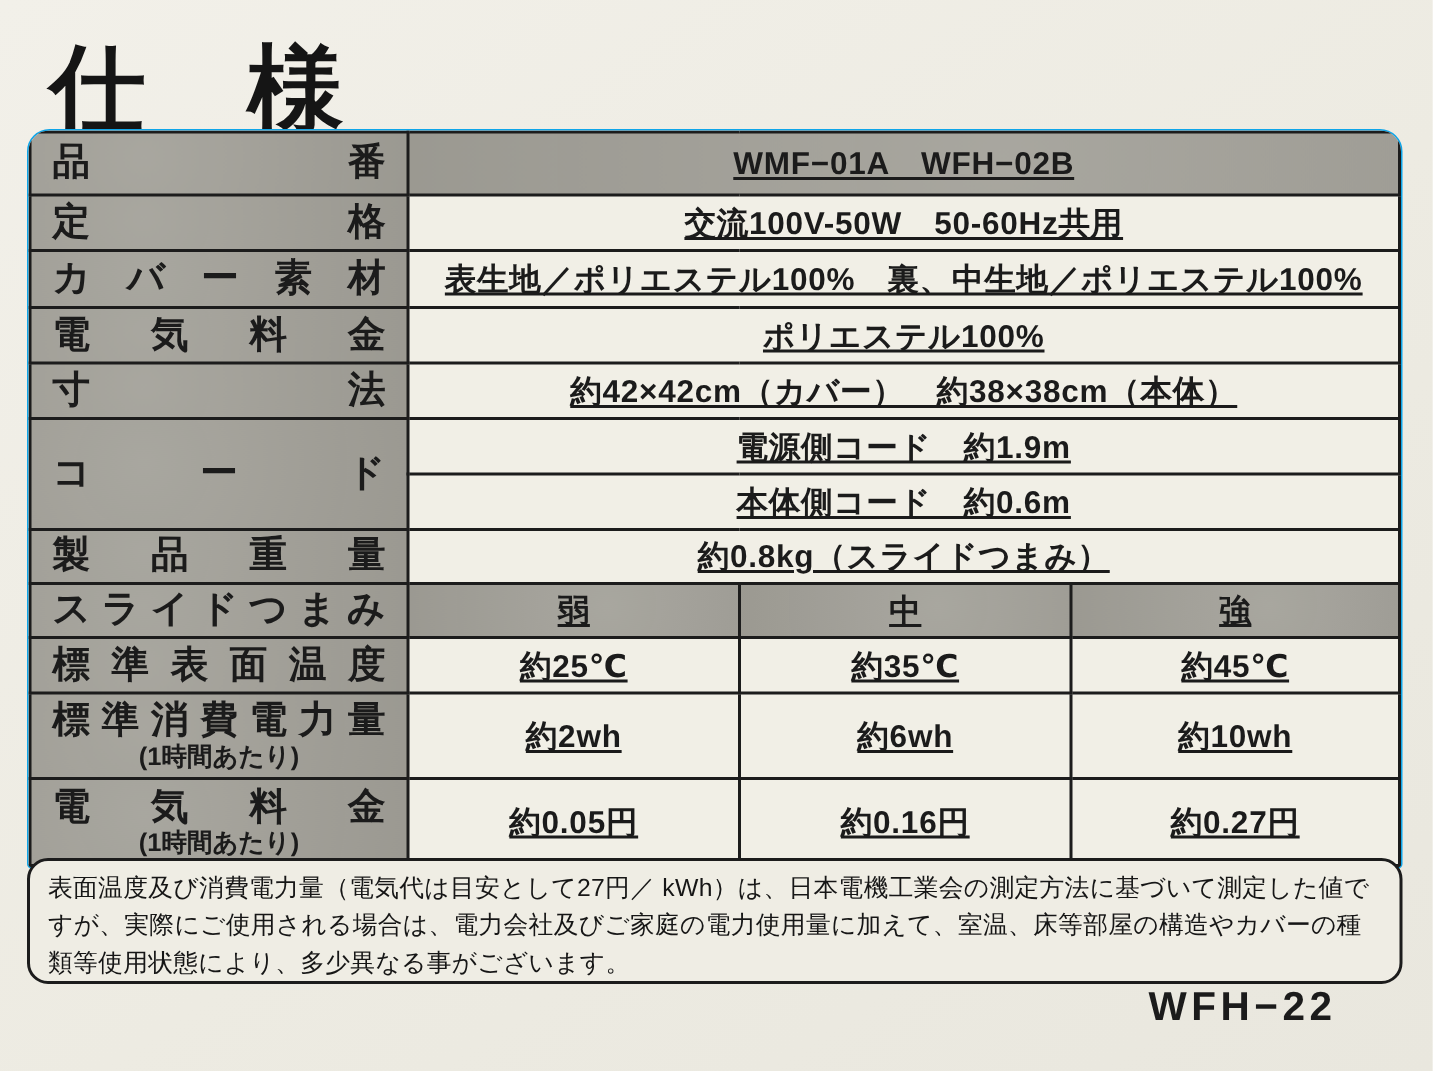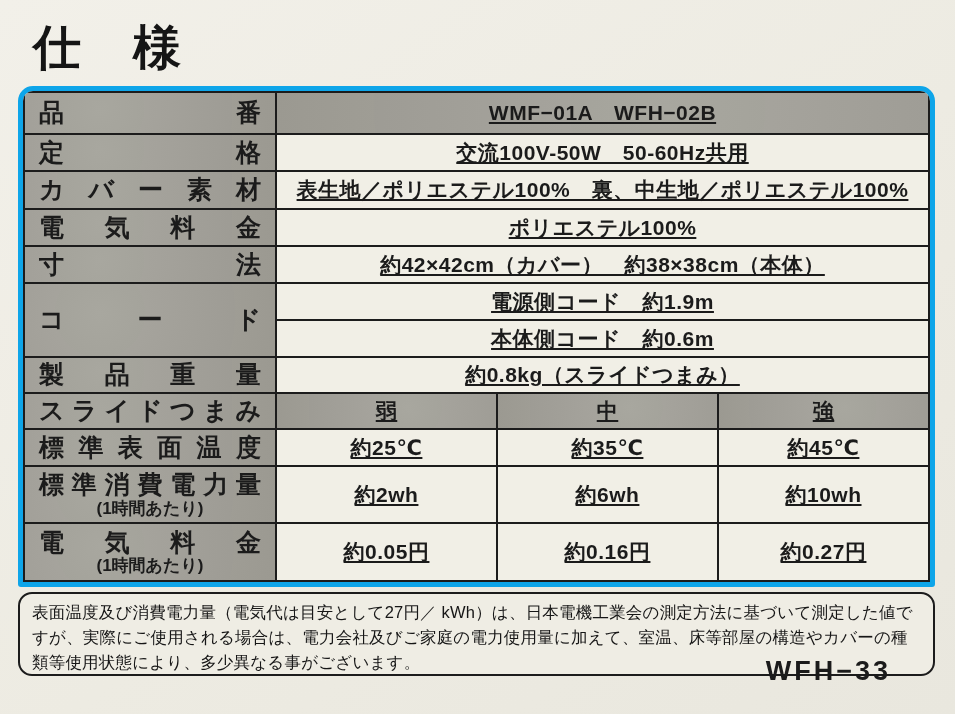--- a/index.html
+++ b/index.html
@@ -7,27 +7,27 @@
     width:955px;height:714px;overflow:hidden;position:relative;
     background:linear-gradient(145deg,#f2f0e9 0%,#edebe2 55%,#e9e7de 100%);
     font-family:"Liberation Sans","DejaVu Sans",sans-serif;
     color:#1b1b1b;
     -webkit-font-smoothing:antialiased;
   }
   .sheet{position:absolute;inset:0;}
 
   .page-title{
     position:absolute;left:33px;top:16px;
-    font-size:48px;font-weight:bold;letter-spacing:2px;
+    font-size:64px;font-weight:bold;letter-spacing:2px;
     color:#151515;
   }
 
   .table-wrap{
     position:absolute;left:18px;top:86px;width:917px;
-    border:5px solid #0ea5e9;
+    border:1px solid #0ea5e9;
     border-radius:15px 15px 3px 3px;
     overflow:hidden;
     background:#f1efe6;
     box-sizing:border-box;
   }
   table.spec{
     border-collapse:collapse;table-layout:fixed;
     width:100%;
   }
   table.spec th, table.spec td{
@@ -71,21 +71,21 @@
     font-size:17px;
     font-weight:bold;
     line-height:1.05;
     margin-top:1px;
   }
   tr.h42{height:42px;}  tr.h38{height:38px;}  tr.h37{height:37px;}
   tr.h36{height:36px;}  tr.h57{height:57px;}  tr.h58{height:58px;}
   td.level{font-size:20px;}
 
   .footnote-box{
-    position:absolute;left:18px;top:592px;width:917px;height:84px;
+    position:absolute;left:18px;top:572px;width:917px;height:84px;
     border:2.5px solid #1c1c1c;border-radius:14px;
     box-sizing:border-box;
     background:#efede4;
     padding:6px 12px 0 12px;
   }
   .footnote-text{
     font-size:16.5px;
     line-height:1.52;
     letter-spacing:0.2px;
     color:#161616;
@@ -192,15 +192,15 @@
           <td>約0.27円</td>
         </tr>
       </tbody>
     </table>
   </div>
 
   <div class="footnote-box">
     <div class="footnote-text">表面温度及び消費電力量（電気代は目安として27円／ kWh）は、日本電機工業会の測定方法に基づいて測定した値ですが、実際にご使用される場合は、電力会社及びご家庭の電力使用量に加えて、室温、床等部屋の構造やカバーの種類等使用状態により、多少異なる事がございます。</div>
   </div>
 
-  <div class="doc-code">WFH−33</div>
+  <div class="doc-code">WFH−22</div>
 
 </div>
 
 </body></html>

